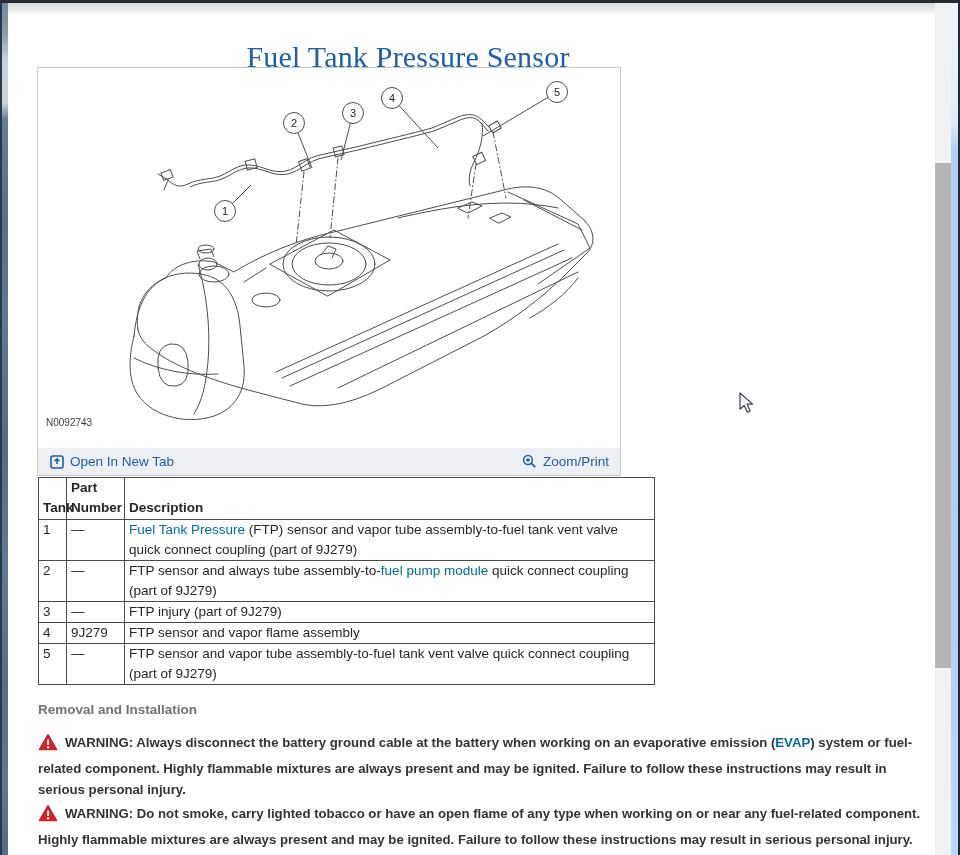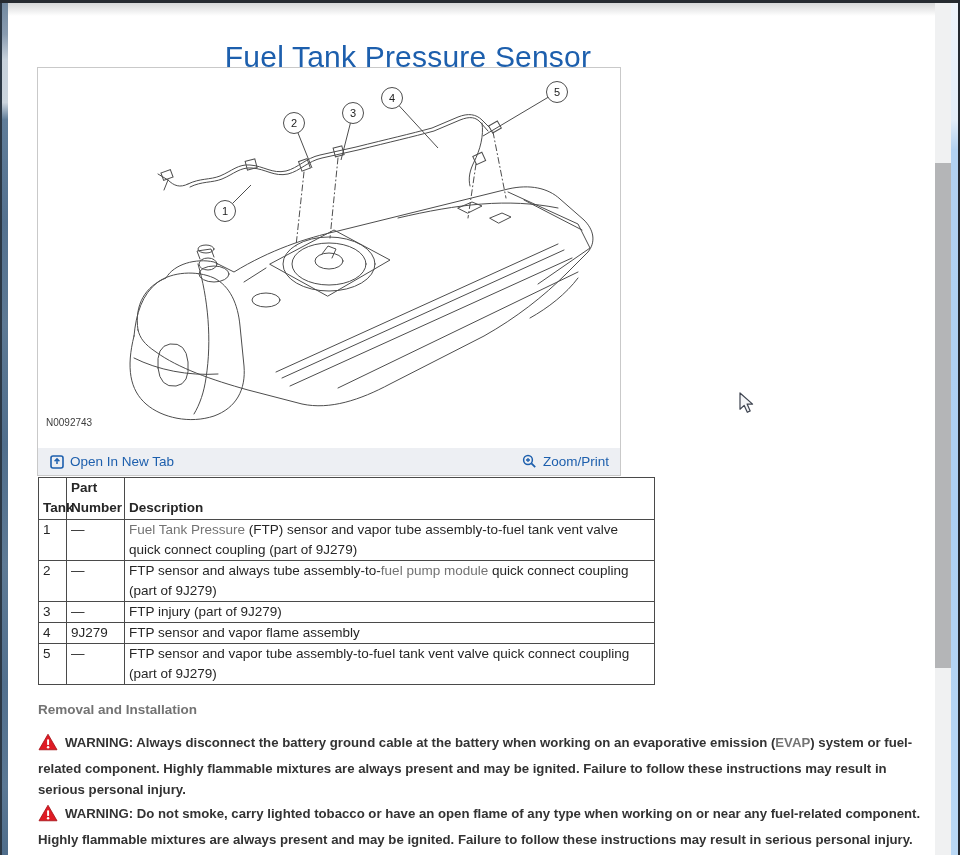--- a/index.html
+++ b/index.html
@@ -18,38 +18,38 @@
     background: linear-gradient(180deg,#70889f 0%,#8a9cb0 4%,#c7d1db 7%,#ccd5de 12%,#607d99 14%,
       #54718f 26%,#5d7994 38%,#506e8c 52%,#5e7a95 66%,#52708e 80%,#5b7894 92%,#4f6d8b 100%); }
   .edge-right-blue { position: absolute; top: 0; right: 2px; bottom: 0; width: 7px; z-index: 7;
     background: linear-gradient(180deg,#eef4fc 0%,#e3edf9 14%,#b2d1f1 17.5%,#adcff2 60%,#bad8f5 100%); }
   .edge-right-dark { position: absolute; top: 0; right: 0; bottom: 0; width: 2px; background: #232932; z-index: 8; }
   
   .scrollbar { position: absolute; top: 3px; bottom: 0; right: 9px; width: 16px; background: #f0f1f2; z-index: 6; }
   .scroll-thumb { position: absolute; top: 160px; left: 0; width: 16px; height: 505px; background: #b4b5b7; }
   
   .page-title { position: absolute; top: 20px; left: 8px; width: 800px; text-align: center;
-    font-size: 30px; font-weight: 500; color: #1d5fad; letter-spacing: .2px; z-index: 2; }
+    font-size: 30px; font-weight: 500; color: #1d5fad; letter-spacing: .2px; z-index: 2; font-family: Liberation Serif, serif; }
   
   .figure { position: absolute; left: 37px; top: 67px; width: 584px; background: #fff;
     border: 1px solid #c9c9c9; z-index: 2; }
   .figure-canvas { position: relative; width: 582px; height: 380px; background: #fff; }
   svg.diagram { display: block; width: 582px; height: 378px; }
   .figure-label { position: absolute; left: 8px; bottom: 20px; font-size: 10px; color: #3c3c3c; }
   .figure-footer { height: 27px; background: #edeff3; display: flex; justify-content: space-between;
     align-items: center; padding: 0 11px 0 12px; }
   .fig-link { display: inline-flex; align-items: center; gap: 6px; color: #1d5fad;
     font-size: 13.5px; cursor: pointer; text-decoration: none; }
   
   .parts-table { position: absolute; left: 38px; top: 477px; width: 617px; border-collapse: collapse;
     font-size: 13.5px; color: #262626; z-index: 2; table-layout: fixed; }
   .parts-table th, .parts-table td { border: 1px solid #4a4a4a; padding: 0 4px; line-height: 20px;
     text-align: left; vertical-align: top; margin-left: 8px; }
   .parts-table th { vertical-align: bottom; font-weight: bold; padding-bottom: 1px; }
-  .inline-link { color: #737373; cursor: pointer; }
+  .inline-link { color: #0369a1; cursor: pointer; }
   
   .section-heading { position: absolute; left: 38px; top: 702px; font-size: 13.5px; font-weight: bold;
     color: #737373; z-index: 2; }
   .warning { position: absolute; left: 38px; width: 893px; font-size: 13.2px; font-weight: bold;
     color: #333; line-height: 21.5px; z-index: 2; }
   #warning-0 { top: 732px; }
   #warning-1 { top: 803px; }
   .warn-icon { display: inline-block; vertical-align: -4px; margin-right: 7px; }
   .cursor { position: absolute; left: 739px; top: 392px; z-index: 9; }
 </style>

